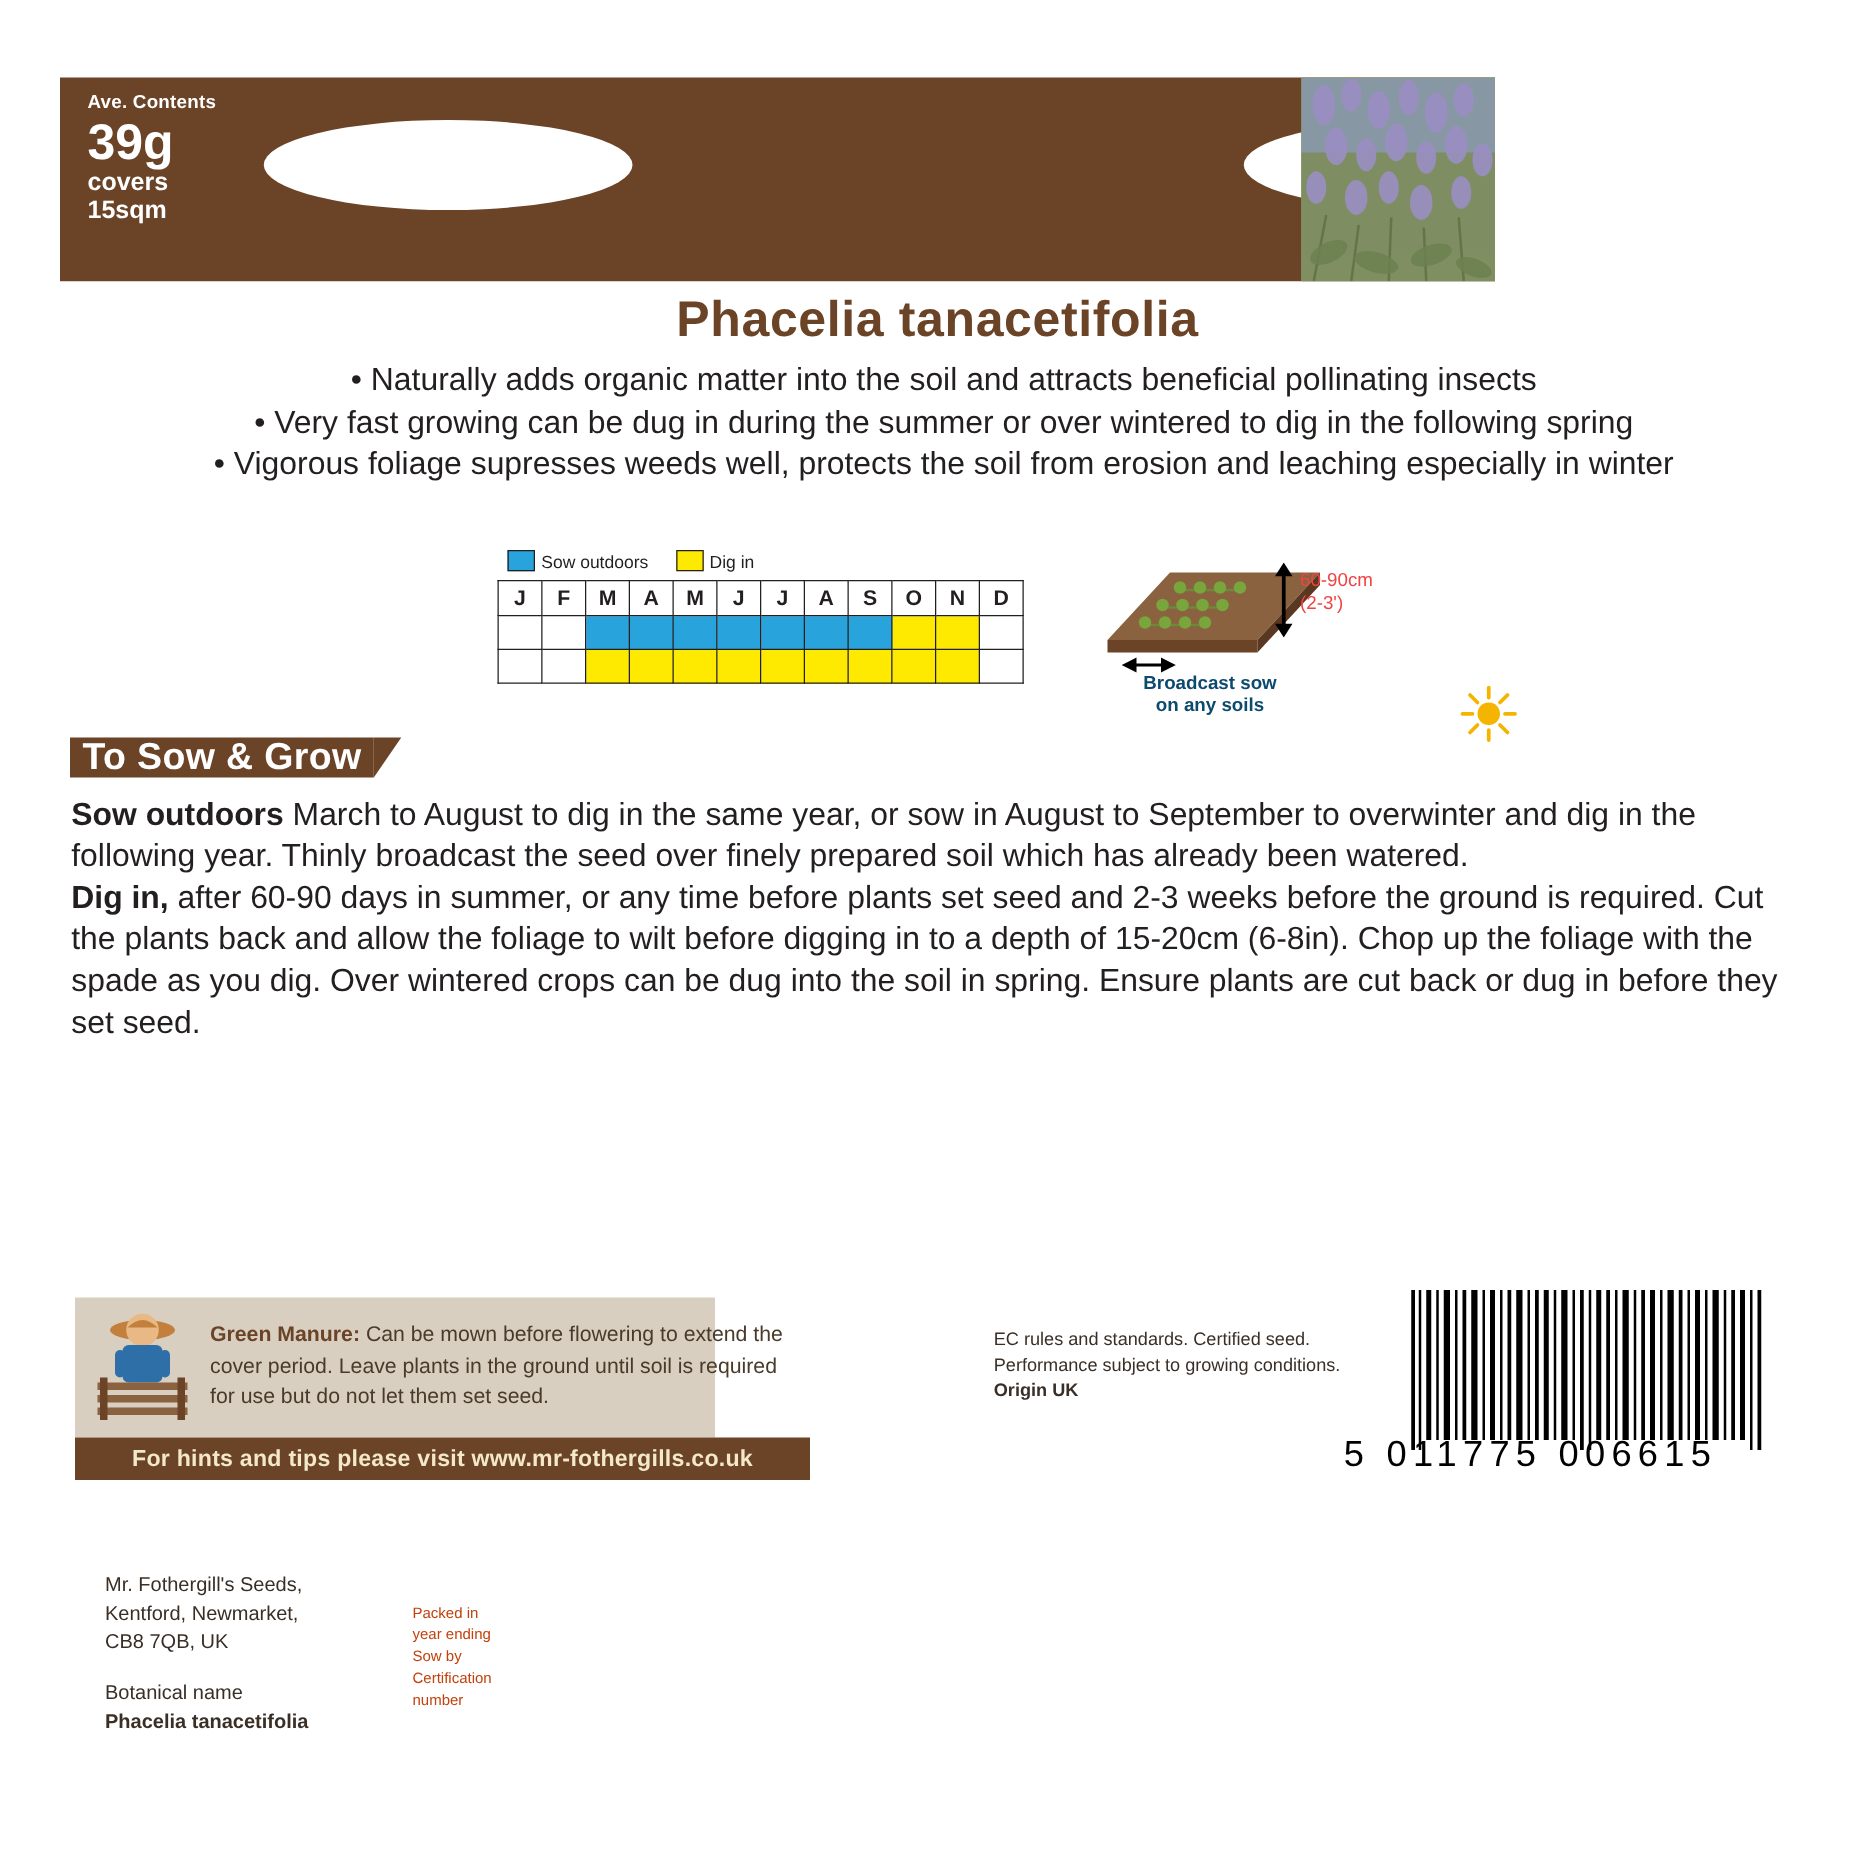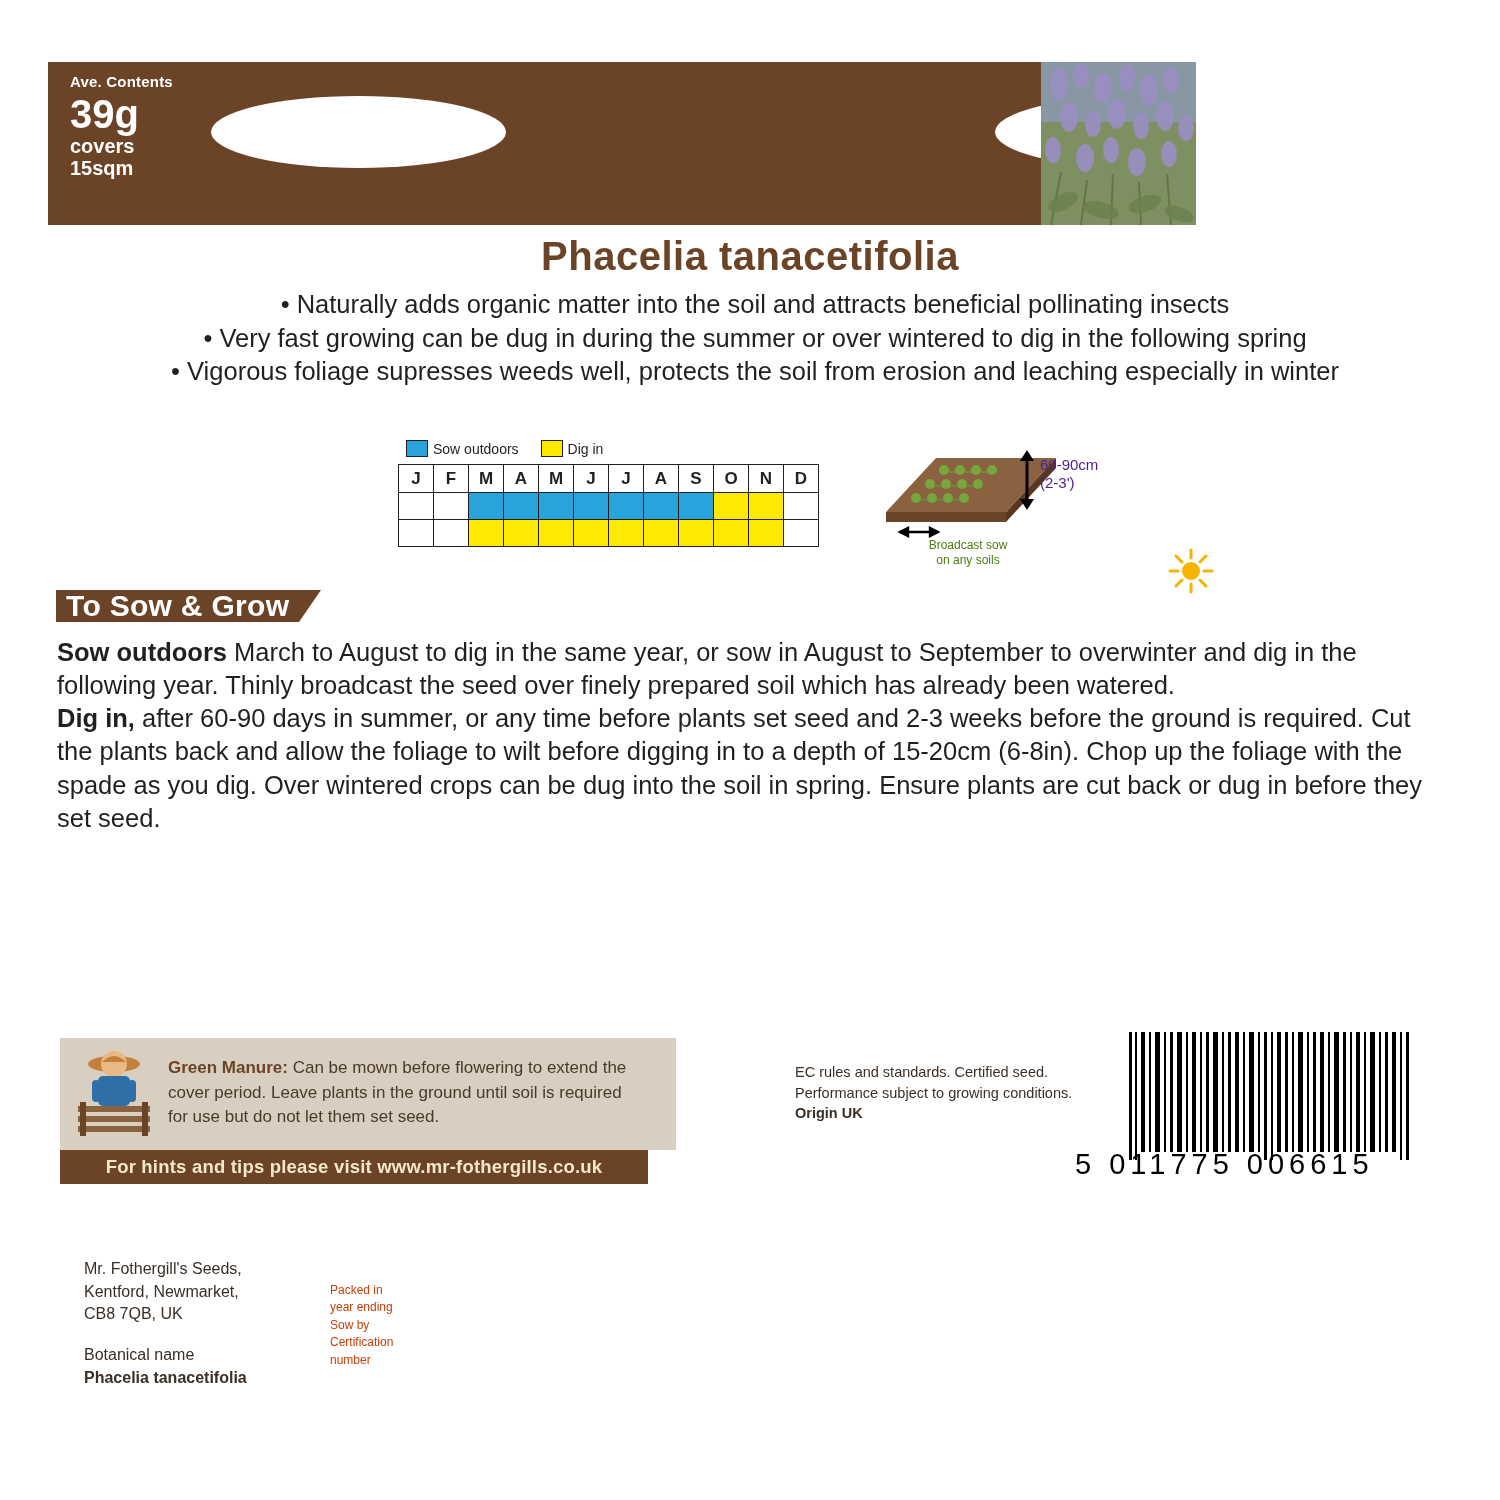--- a/index.html
+++ b/index.html
@@ -164,31 +164,32 @@
     top: 440px;
     width: 300px;
     height: 140px;
   }
   .spacing-caption {
     position: absolute;
     left: 870px;
     top: 538px;
     width: 196px;
     text-align: center;
-    font-size: 12px;
+    font-size: 15px;
     line-height: 1.22;
-    color: #4d7c0f;
+    color: #0c4a6e;
+    font-weight: bold;
   }
   .height-label {
     position: absolute;
     left: 1040px;
     top: 456px;
     font-size: 15px;
     line-height: 1.2;
-    color: #4c1d95;
+    color: #ef4444;
   }
   .sun-icon {
     position: absolute;
     left: 1168px;
     top: 548px;
   }
 
   
   .banner {
     position: absolute;
@@ -223,21 +224,21 @@
     color: #231f20;
   }
   .body-copy p { margin: 0 0 0 0; }
   .body-copy strong { font-weight: bold; }
 
   
   .gm-panel {
     position: absolute;
     left: 60px;
     top: 1038px;
-    width: 616px;
+    width: 512px;
     height: 112px;
     background: #d8cfc0;
   }
   .gm-icon {
     position: absolute;
     left: 8px;
     top: 6px;
     width: 92px;
     height: 98px;
   }

